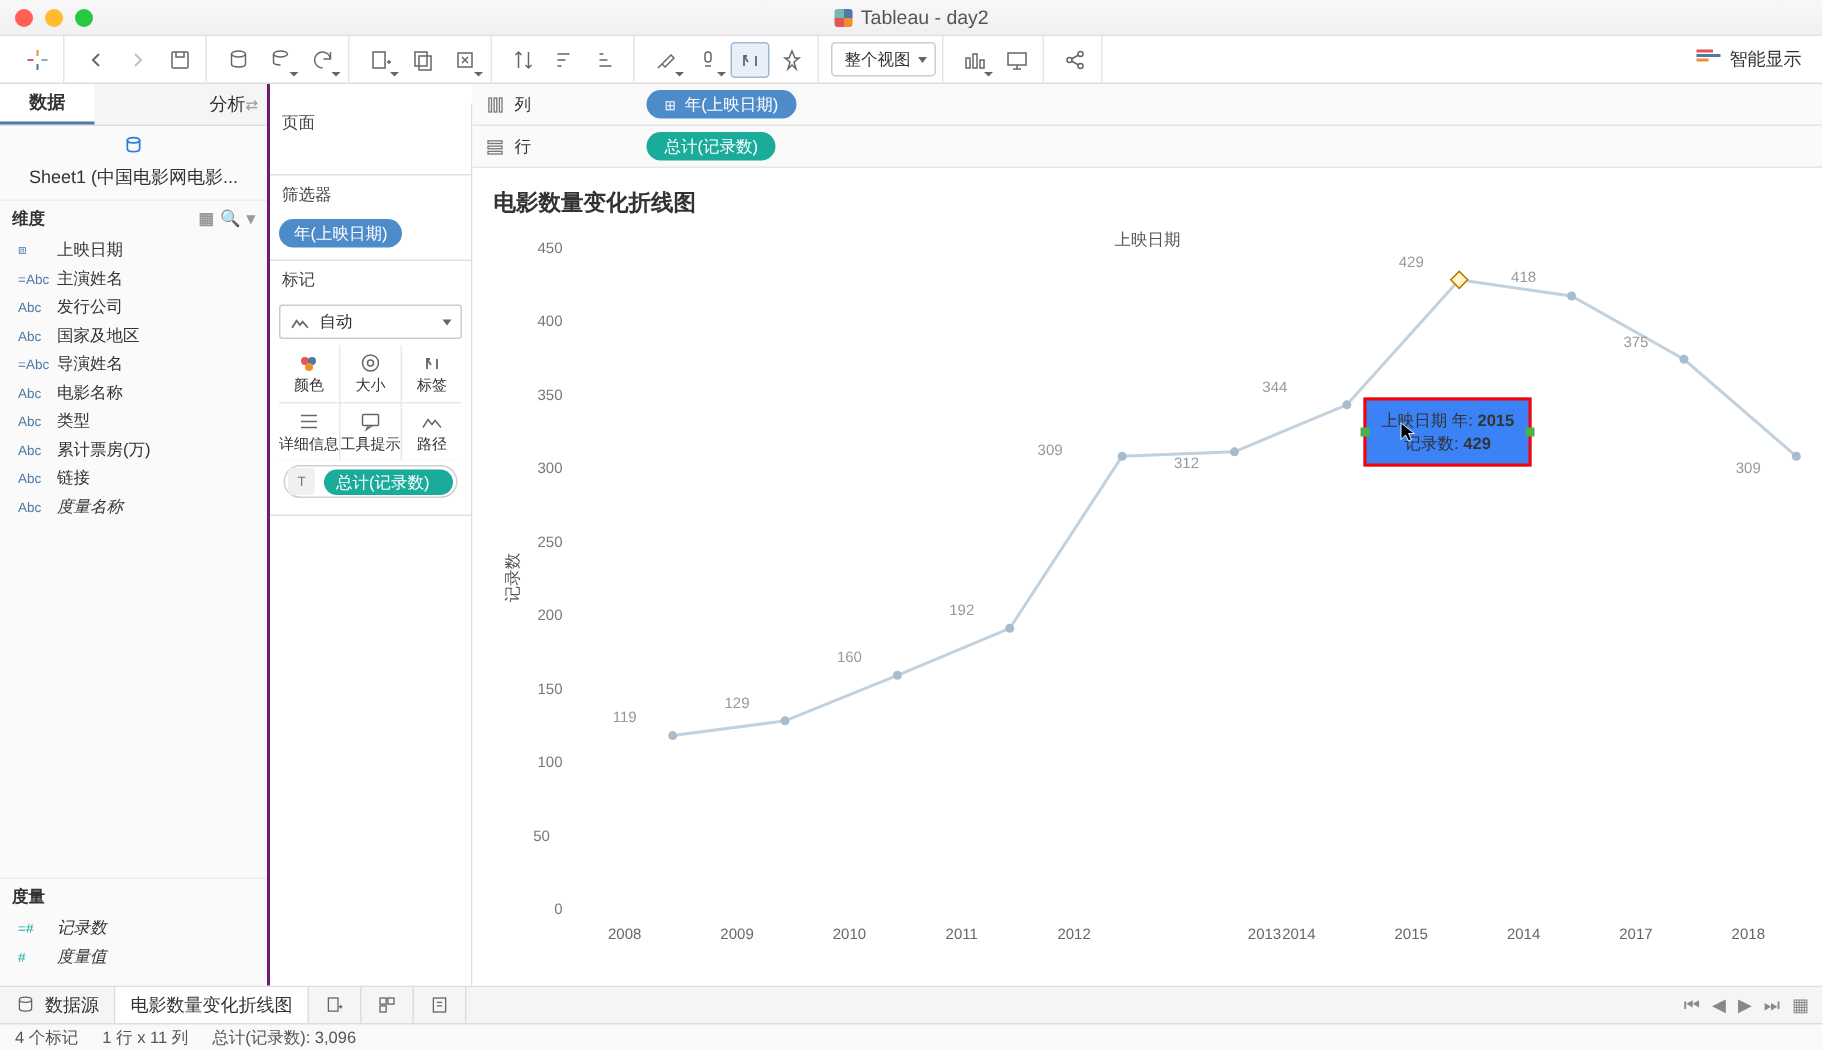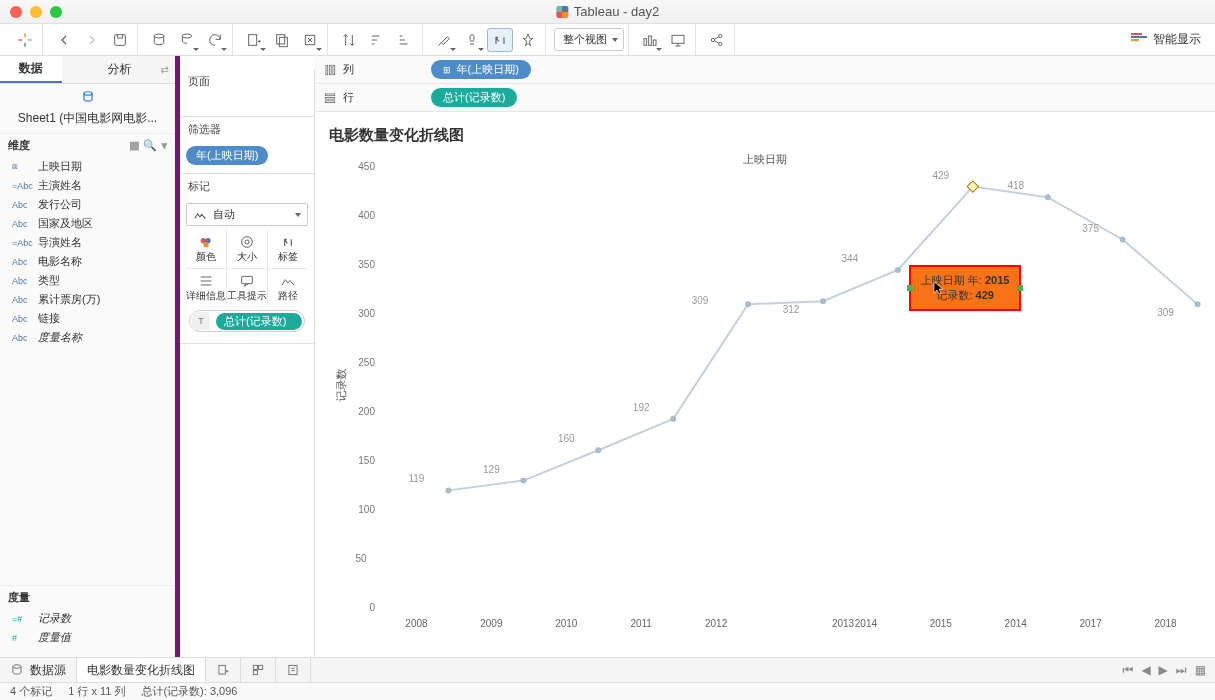--- a/index.html
+++ b/index.html
@@ -19,25 +19,25 @@
 .tb-select { border:1px solid #ccc; border-radius:3px; padding:3px 16px 3px 8px; font-size:11px; position:relative; color:#333;}
 .tb-select::after { content:""; position:absolute; right:5px; top:50%; transform:translateY(-50%); border-left:3px solid transparent; border-right:3px solid transparent; border-top:4px solid #666;}
 .tb-btn.active-box { border:1px solid #9fb9d0; background:#e7f0f8; }
 .show-me { margin-left: auto; display: flex; align-items: center; gap: 6px; font-size: 12px; cursor:pointer; padding:0 6px;}
 .show-me-icon { width:16px; height:14px; display:flex; flex-direction:column; gap:1px;}
 .show-me-icon span{height:2px; background:#666;}
 .show-me-icon span:nth-child(1){background:#e15759;width:70%;}
 .show-me-icon span:nth-child(2){background:#4e79a7;width:100%;}
 .show-me-icon span:nth-child(3){background:#f28e2b;width:50%;}
 .main { display: flex; height: calc(700px - 24px - 32px - 25px - 18px); }
-.leftpanel { width: 180px; border-right: 5px solid #701a75; display:flex; flex-direction:column; background:#fafafa;}
+.leftpanel { width: 180px; border-right: 2px solid #701a75; display:flex; flex-direction:column; background:#fafafa;}
 .lp-tabs { display:flex; height:28px; border-bottom:1px solid #ddd; background:#f5f5f5;}
 .lp-tab { flex:1; display:flex; align-items:center; justify-content:center; font-size:12px; cursor:pointer;}
 .lp-tab.active { background:#fff; font-weight:600; border-bottom:2px solid #4e79a7;}
-.lp-tab.analysis { justify-content:space-between; padding:0 6px;margin-left:40px;}
+.lp-tab.analysis { justify-content:flex-end; padding:0 6px;margin-left:40px;}
 .ds-name { padding: 6px 8px; display:flex; align-items:center; gap:6px; font-size:12px; white-space:nowrap; overflow:hidden; text-overflow:ellipsis;flex-direction:column;}
 .ds-icon { width:14px; height:14px; display:inline-flex; align-items:center; justify-content:center; color:#2a7de1;}
 .section-head { padding: 4px 8px; font-size:11px; font-weight:600; color:#333; display:flex; align-items:center; justify-content:space-between; border-top:1px solid #eee;}
 .section-head .icons { display:flex; gap:4px; color:#999;}
 .field-list { flex:0 0 auto; }
 .field { padding: 2px 8px 2px 12px; display:flex; align-items:center; gap:6px; font-size:11px; cursor:grab; }
 .field .ftype { width:20px; font-size:9px; text-align:left; }
 .dim .ftype { color:#4e79a7; } .meas .ftype { color:#1aab9b; }
 .field .fname { flex:1; }
 .italic { font-style: italic; }
@@ -70,21 +70,21 @@
 .viz-title { position:absolute; left:14px; top:14px; font-size:15px; font-weight:600;}
 .axis-title-top { position:absolute; top:40px; left:50%; transform:translateX(-50%); font-size:11px; color:#555;}
 .y-axis-label { position:absolute; left:10px; top:50%; transform:translateY(-50%) rotate(-90deg); transform-origin:center; font-size:11px; color:#555;}
 .chart { position:absolute; left:32px; top:54px; right:12px; bottom:30px;}
 .ytick { position:absolute; left:0; font-size:10px; color:#777; transform:translateY(-50%); width:28px; text-align:right;}
 .xtick { position:absolute; bottom:0; transform:translateX(-50%); font-size:10px; color:#666;}
 svg.plot{position:absolute;left:32px;top:0;right:0;bottom:20px;}
 .pt-label{position:absolute;font-size:10px;color:#999;transform:translate(-50%,-100%);pointer-events:none;}
 .data-pt{fill:#a7bccf;}
 .line-path{fill:none;stroke:#c2d1de;stroke-width:2;}
-.tooltip-box{position:absolute;border:2px solid #ff0000; background:#f97316; padding:6px 10px; font-size:11px; white-space:nowrap;}
+.tooltip-box{position:absolute;border:2px solid #ff0000; background:#3b82f6; padding:6px 10px; font-size:11px; white-space:nowrap;}
 .tooltip-box .handle{position:absolute;width:6px;height:6px;background:#4CAF50;}
 .cursor{position:absolute; width:12px;height:14px;pointer-events:none;}
 .highlight-pt{stroke:#b87700;fill:#fff8c4;stroke-width:1;}
 .bottombar { height:25px; border-top:1px solid #ddd; display:flex; align-items:stretch; background:#f5f5f5;}
 .bb-tab{display:flex;align-items:center;gap:6px;padding:0 10px;border-right:1px solid #ddd;font-size:12px;cursor:pointer;}
 .bb-tab.active{background:#fff;}
 .bb-tab svg{width:14px;height:14px;}
 .nav-btns{margin-left:auto;display:flex;align-items:center;gap:2px;padding:0 6px;color:#888;}
 .nav-btns span{padding:0 3px;cursor:pointer;}
 .statusbar{height:18px;border-top:1px solid #ddd;display:flex;align-items:center;gap:16px;padding:0 10px;font-size:11px;color:#555;background:#f9f9f9;}

